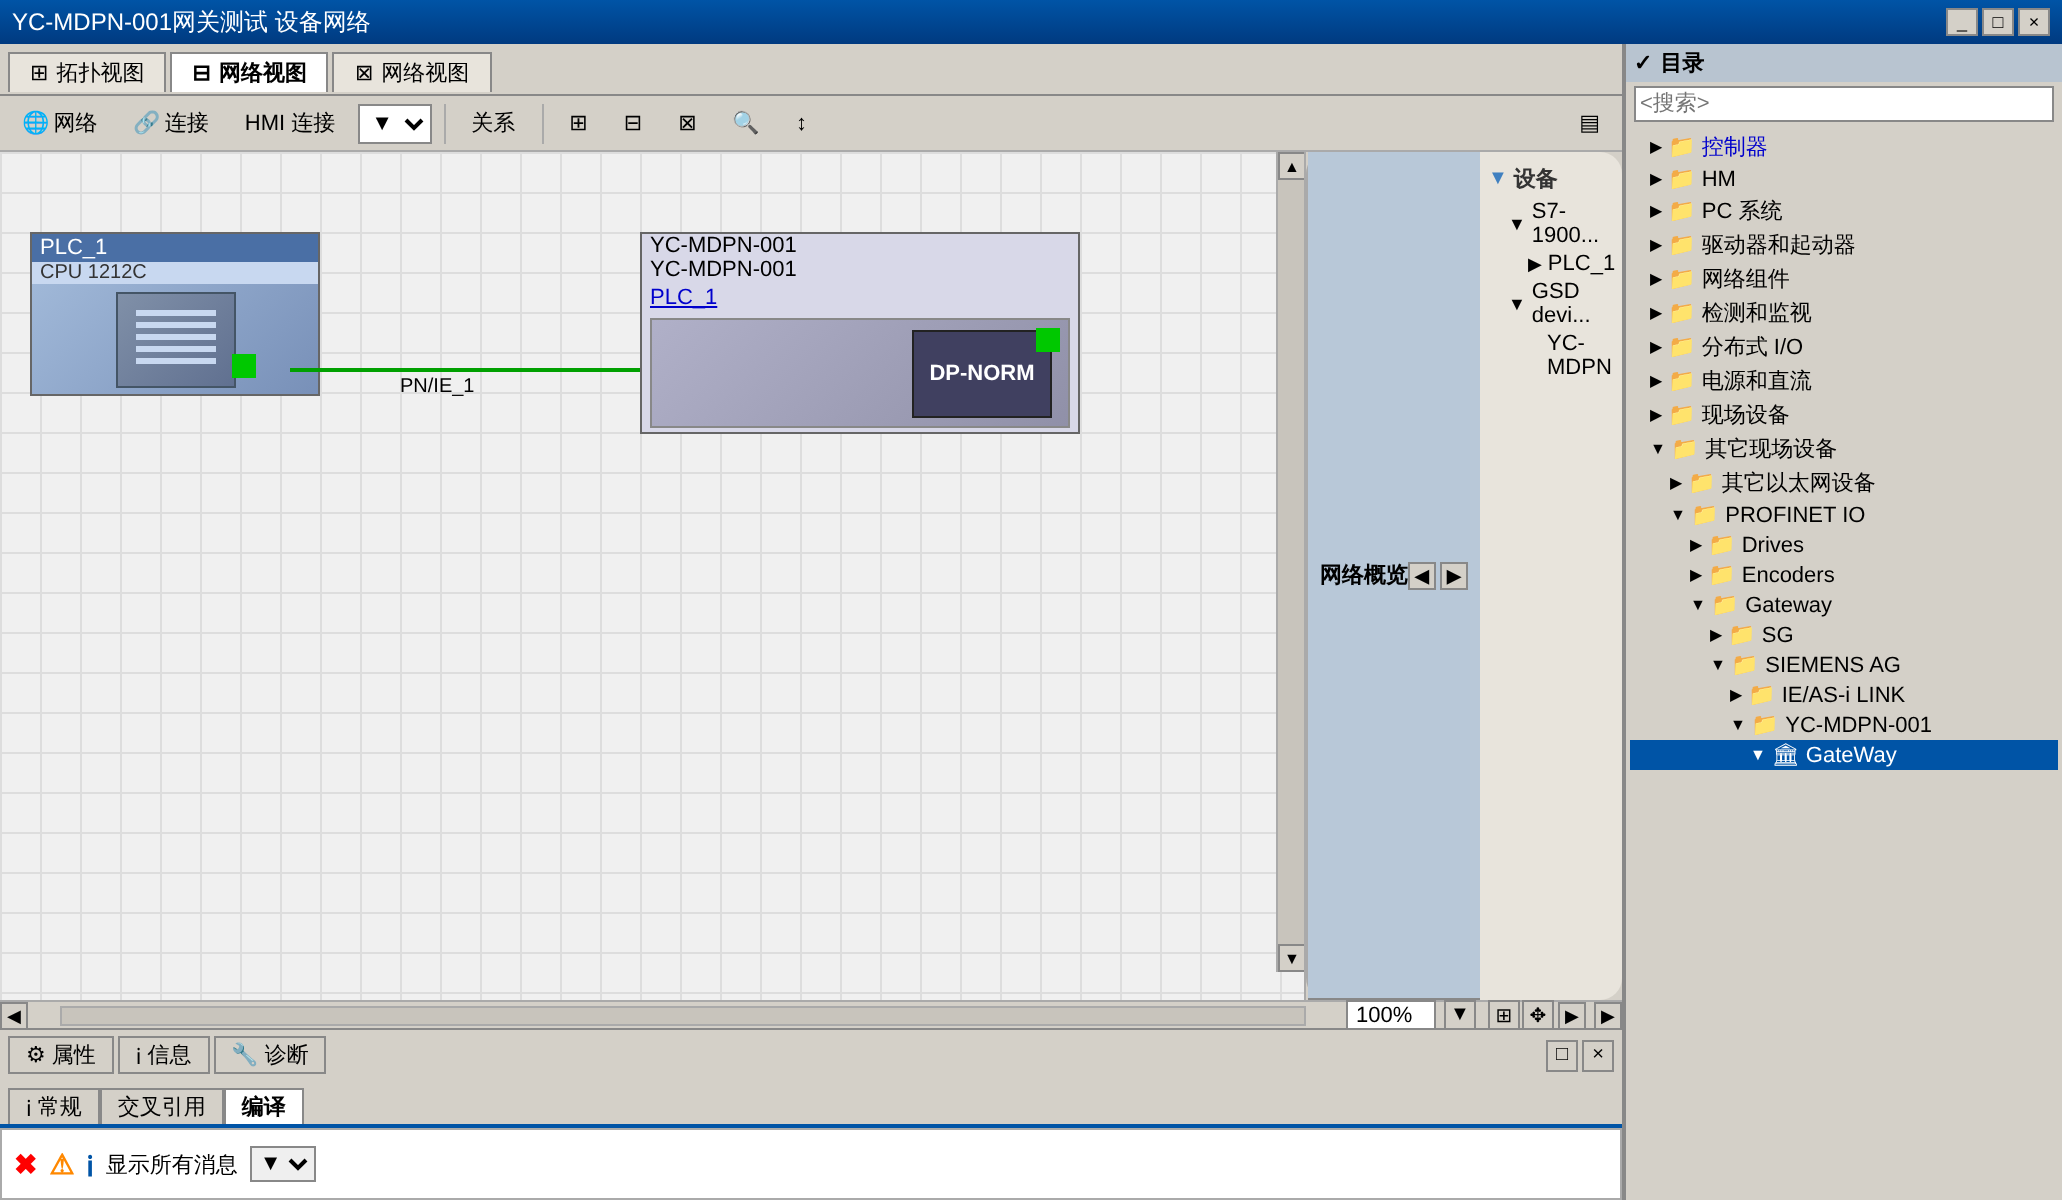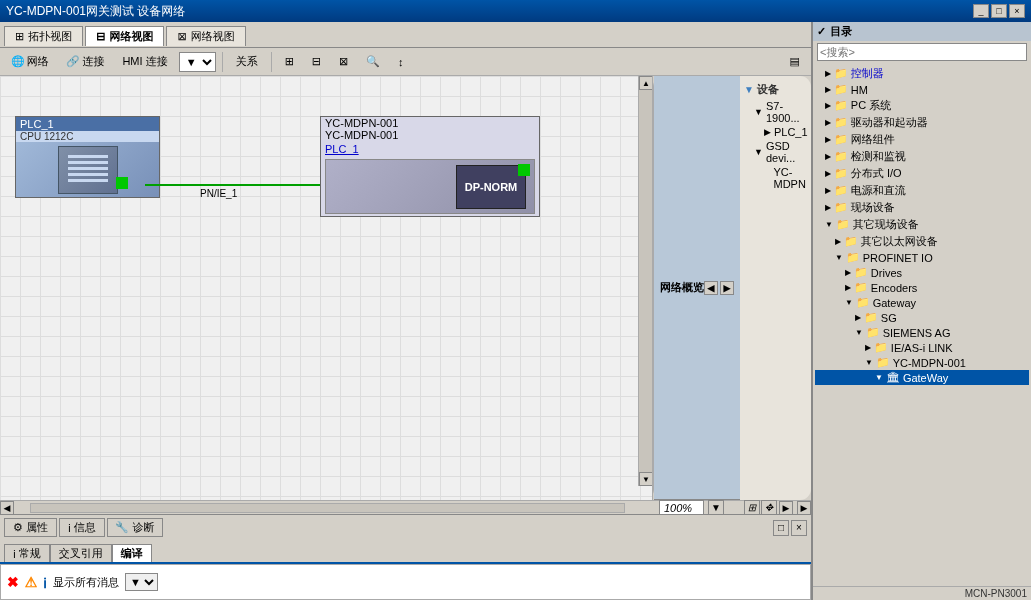--- a/index.html
+++ b/index.html
@@ -438,21 +438,21 @@
             <span class="tree-expand"></span>
             <span>YC-MDPN</span>
           </div>
         </div>
       </div>
 
     </div>
 
     <div class="h-scroll" style="border-top:1px solid #aaa;">
       <div class="scroll-btn">◀</div>
-      <div style="display:flex; align-items:center; flex:1; gap:20px; padding:0 2px;font-style:italic;">
+      <div style="display:flex; align-items:center; flex:1; gap:6px; padding:0 2px;">
         <div class="scroll-track"></div>
         <div class="zoom-area">
           <div class="zoom-box">100%</div>
           <div class="zoom-btn">▼</div>
         </div>
         <div style="display:flex;gap:1px;">
           <div class="zoom-btn">⊞</div>
           <div class="zoom-btn">✥</div>
         </div>
       </div>
@@ -617,19 +617,16 @@
         <span class="folder-icon">📁</span>
         <span>YC-MDPN-001</span>
       </div>
       <div class="hw-tree-item hw-indent-6 highlighted" style="background:#0054a6; color:white;">
         <span class="chevron">▼</span>
         <span>🏛</span>
         <span>GateWay</span>
       </div>
     </div>
 
-    <div class="mcn-label">
-      <span>MCN-PN3001</span>
-    </div>
 
   </div>
 
 </div>
 
 </body></html>

